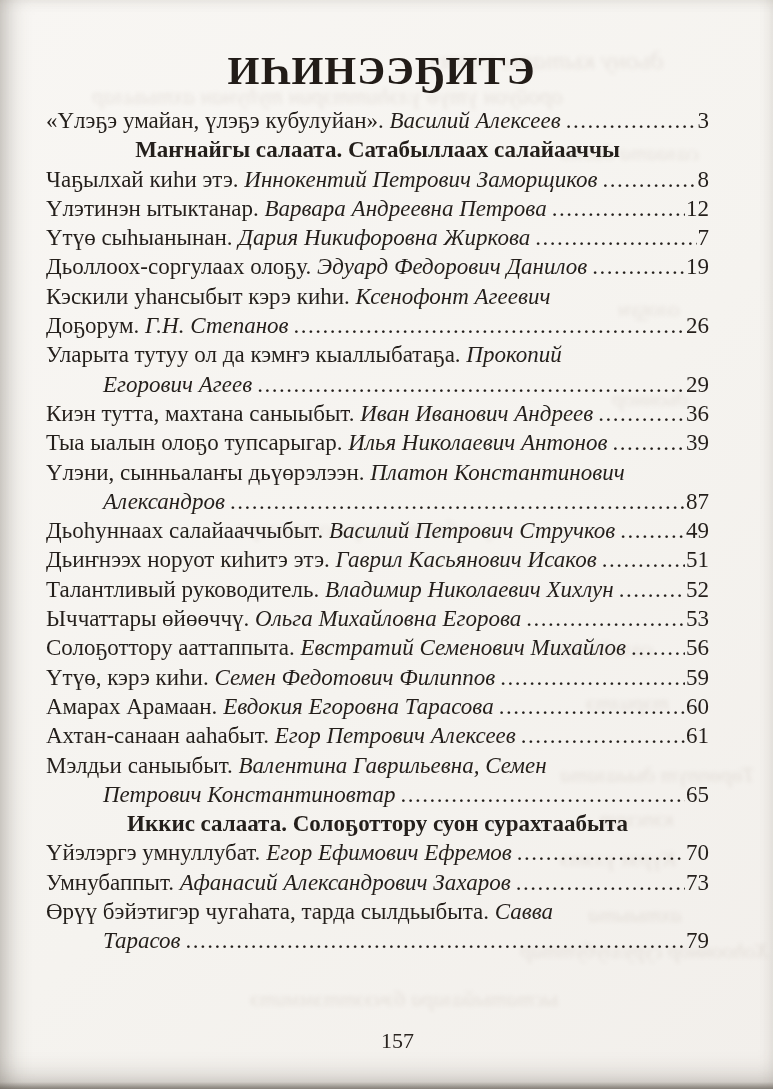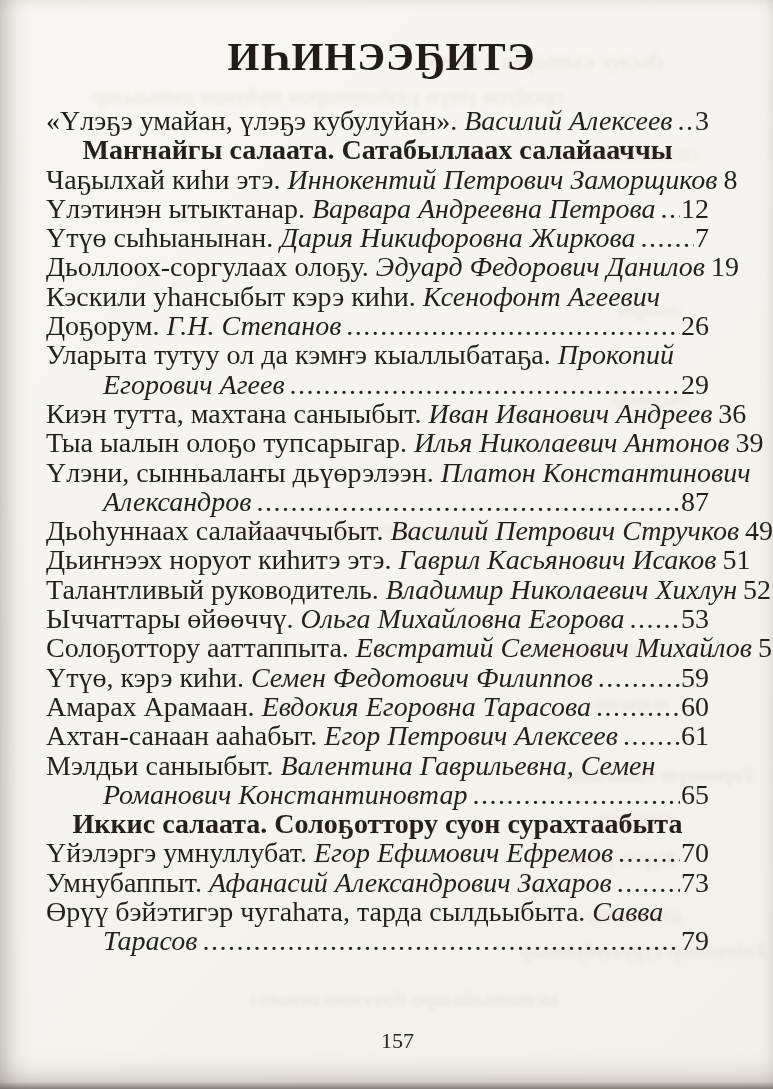--- a/index.html
+++ b/index.html
@@ -14,27 +14,27 @@
       inset 0 -24px 28px -18px rgba(70,60,50,.38),
       inset 0 12px 16px -14px rgba(70,60,50,.10);}
   .bottom-edge{position:absolute;left:0;right:0;bottom:0;height:7px;
     background:linear-gradient(rgba(0,0,0,0),rgba(75,68,60,.5));}
 
   
   .bleed-layer{position:absolute;inset:0;pointer-events:none;}
   .artifact{position:absolute;transform:scaleX(-1);filter:blur(2.2px);
     opacity:.14;color:#8a7466;white-space:nowrap;font-style:italic;}
 
-  .page-title{position:absolute;left:46px;right:56px;top:30px;margin:2px;
+  .page-title{position:absolute;left:46px;right:56px;top:30px;margin:16px;
     text-align:center;font-size:41px;font-weight:700;letter-spacing:1px;
     color:#221c18;}
 
   .toc{position:absolute;left:46px;right:64px;top:106px;}
   .row{display:flex;align-items:flex-start;height:29.3px;line-height:29.3px;
-    font-size:28px;}
+    font-size:23px;}
   .row.head{display:block;text-align:center;font-weight:700;}
   .row.cont{padding-left:57px;}
   .t{white-space:pre;flex:0 0 auto;}
   .a{white-space:pre;flex:0 0 auto;font-style:italic;}
   .leader{flex:1 1 auto;min-width:0;overflow:hidden;white-space:nowrap;
     margin-left:5px;}
   .leader::after{letter-spacing:1.5px;
     content:"..................................................................................................................................................";}
   .pg{flex:0 0 auto;white-space:pre;margin-left:1px;}
 
@@ -182,21 +182,21 @@
         <span class="t">Ахтан-санаан ааһабыт. </span>
         <span class="a">Егор Петрович Алексеев</span>
         <span class="leader"></span>
         <span class="pg">61</span>
       </div>
       <div class="row body">
         <span class="t">Мэлдьи саныыбыт. </span>
         <span class="a">Валентина Гаврильевна, Семен</span>
       </div>
       <div class="row cont">
-        <span class="a">Романович Константиновтар</span>
+        <span class="a">Петрович Константиновтар</span>
         <span class="leader"></span>
         <span class="pg">65</span>
       </div>
       <div class="row head"><span>Иккис салаата. Солоҕоттору суон сурахтаабыта</span></div>
       <div class="row body">
         <span class="t">Үйэлэргэ умнуллубат. </span>
         <span class="a">Егор Ефимович Ефремов</span>
         <span class="leader"></span>
         <span class="pg">70</span>
       </div>

